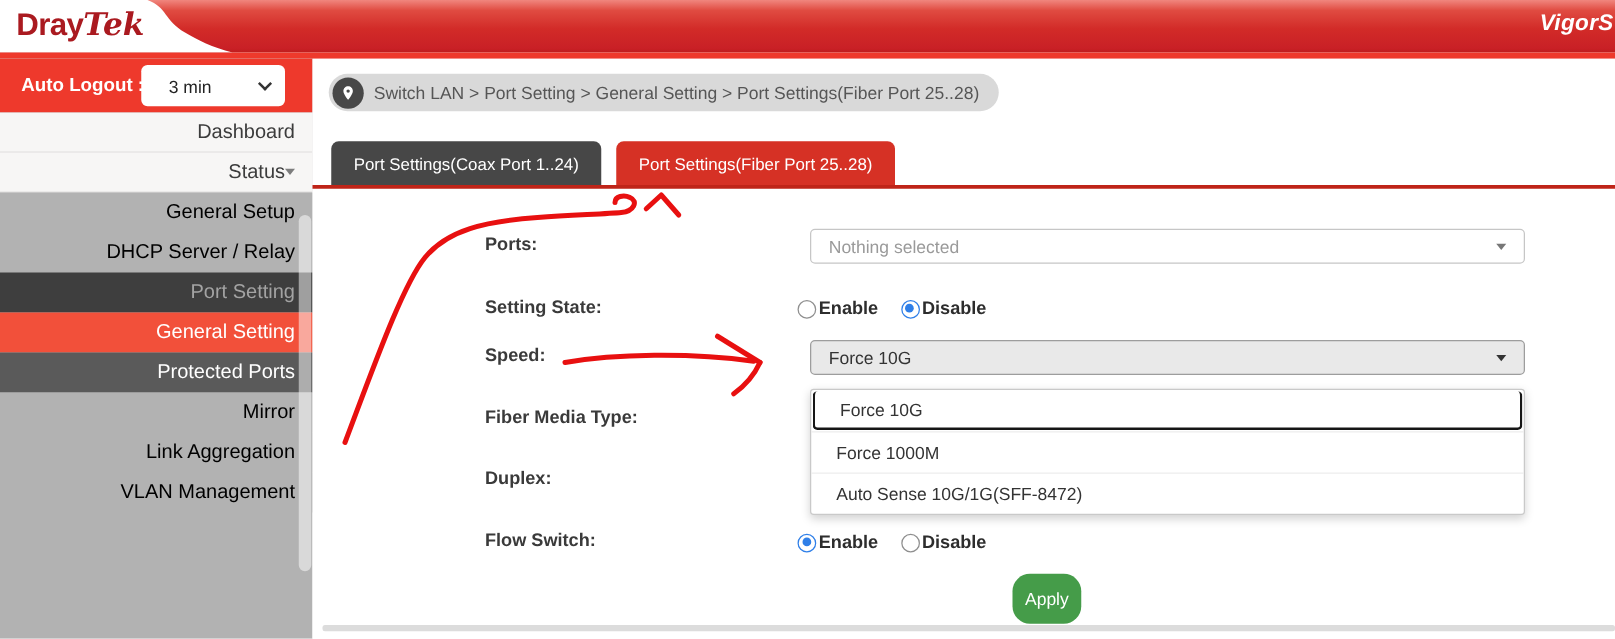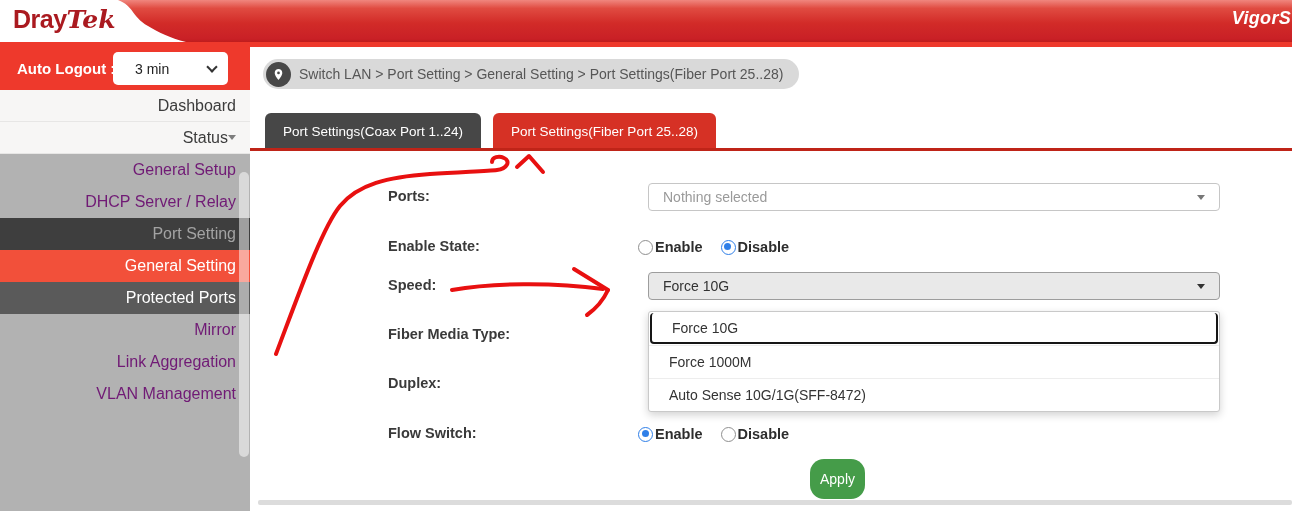--- a/index.html
+++ b/index.html
@@ -26,21 +26,21 @@
   .sidebar{position:absolute;left:0;top:47px;width:250px;height:464px;background:var(--sidebar-sub)}
   .autologout{height:43px;background:var(--bright-red);display:flex;align-items:center;padding-left:17px}
   .autologout-label{color:#fff;font-weight:bold;font-size:15px}
   .autologout-select{position:absolute;left:113px;top:5px;width:115px;height:33px;background:#fff;border-radius:5px;
     display:flex;align-items:center;justify-content:space-between;padding:0 12px 0 22px;cursor:pointer}
   .autologout-value{font-size:14px;color:#222}
   .chevron{width:8px;height:8px;border-right:2px solid #333;border-bottom:2px solid #333;transform:rotate(45deg);margin-top:-4px}
   .menu-item{height:32px;display:flex;align-items:center;justify-content:flex-end;font-size:16px;padding:0 14px 0 16px;cursor:pointer}
   .mi-light{background:var(--sidebar-light);color:#3c3c3c;border-bottom:1px solid #e7e6e5}
   .mi-open{background:var(--sidebar-open);color:#252525;font-weight:normal}
-  .mi-sub{background:var(--sidebar-sub);color:#701a75;padding-left:22px}
+  .mi-sub{background:var(--sidebar-sub);color:#000000;padding-left:22px}
   .mi-parent{background:var(--sidebar-dark);color:#a3a3a3;padding-left:17px}
   .mi-active{background:var(--active-red);color:#fff;}
   .mi-darksub{background:var(--sidebar-darksub);color:#fff;padding-left:30px}
   .caret{width:0;height:0;border-left:4.5px solid transparent;border-right:4.5px solid transparent;border-top:5px solid #7d7d7d}
   .mi-open .caret{border-top-color:#4c4c4c}
   .side-scroll{position:absolute;left:239px;top:125px;width:10px;height:285px;background:rgba(255,255,255,.5);border-radius:5px}
 
   
   .content{position:absolute;left:250px;top:47px;width:1042px;height:464px;background:#fff}
   .breadcrumb{position:absolute;left:13px;top:12px;height:30px;background:var(--breadcrumb-bg);border-radius:15px;
@@ -157,21 +157,21 @@
       <span>Port Settings(Fiber Port 25..28)</span>
     </div>
     <div class="tab-underline"></div>
 
     <div class="f-label" style="top:141px">Ports:</div>
     <div class="selectbox" style="top:136px">
       <span class="sel-placeholder">Nothing selected</span>
       <span class="sel-caret"></span>
     </div>
 
-    <div class="f-label" style="top:191px">Enable State:</div>
+    <div class="f-label" style="top:191px">Setting State:</div>
     <div class="radio-row" style="top:190px">
       <span class="radio"></span>
       <span class="radio-label">Enable</span>
       <span class="radio checked"></span>
       <span class="radio-label">Disable</span>
     </div>
 
     <div class="f-label" style="top:230px">Speed:</div>
     <div class="selectbox sb-speed" style="top:225px">
       <span class="sel-value">Force 10G</span>

